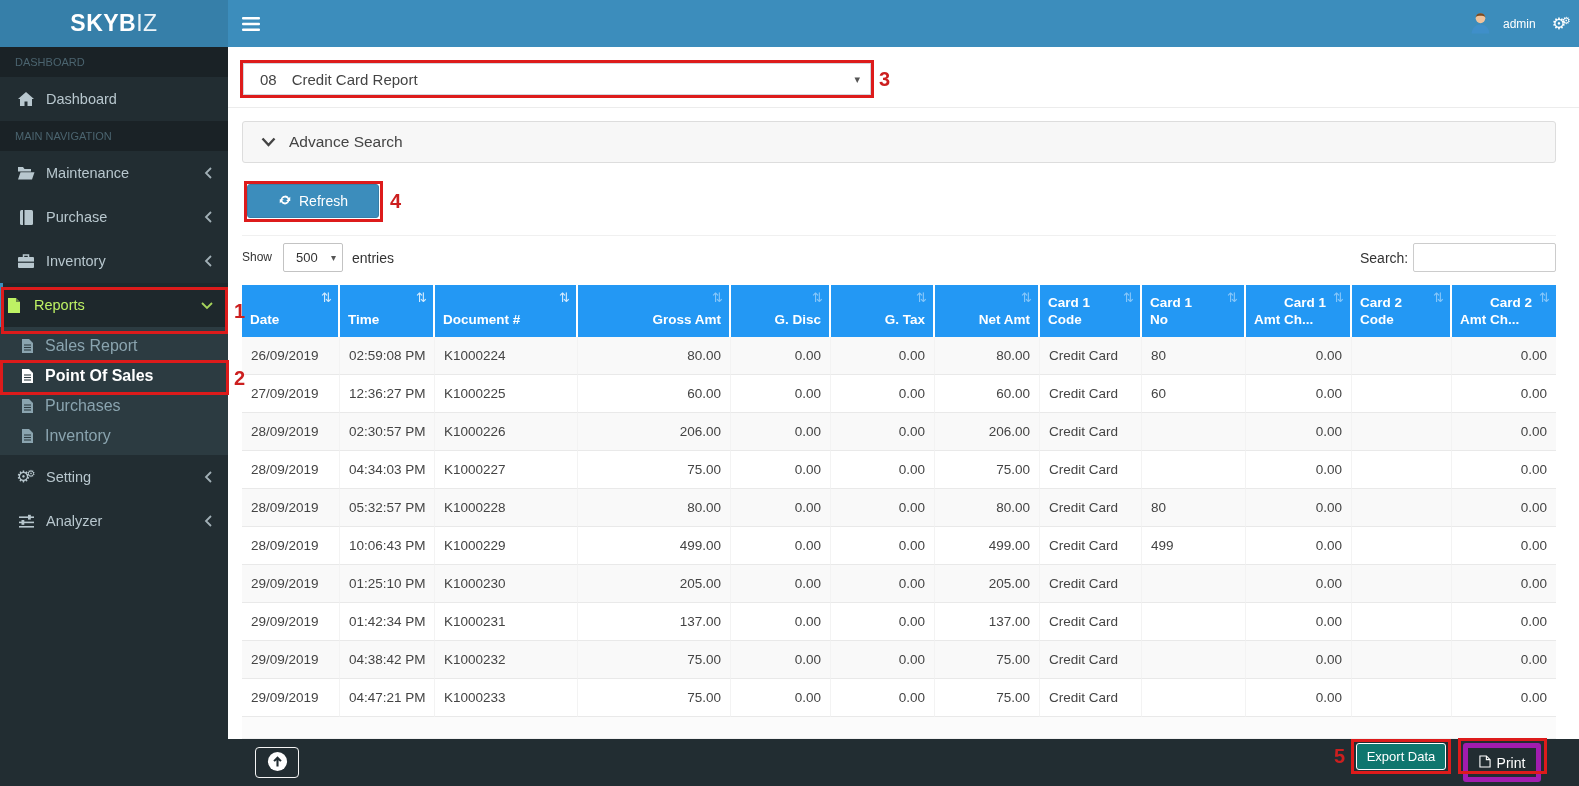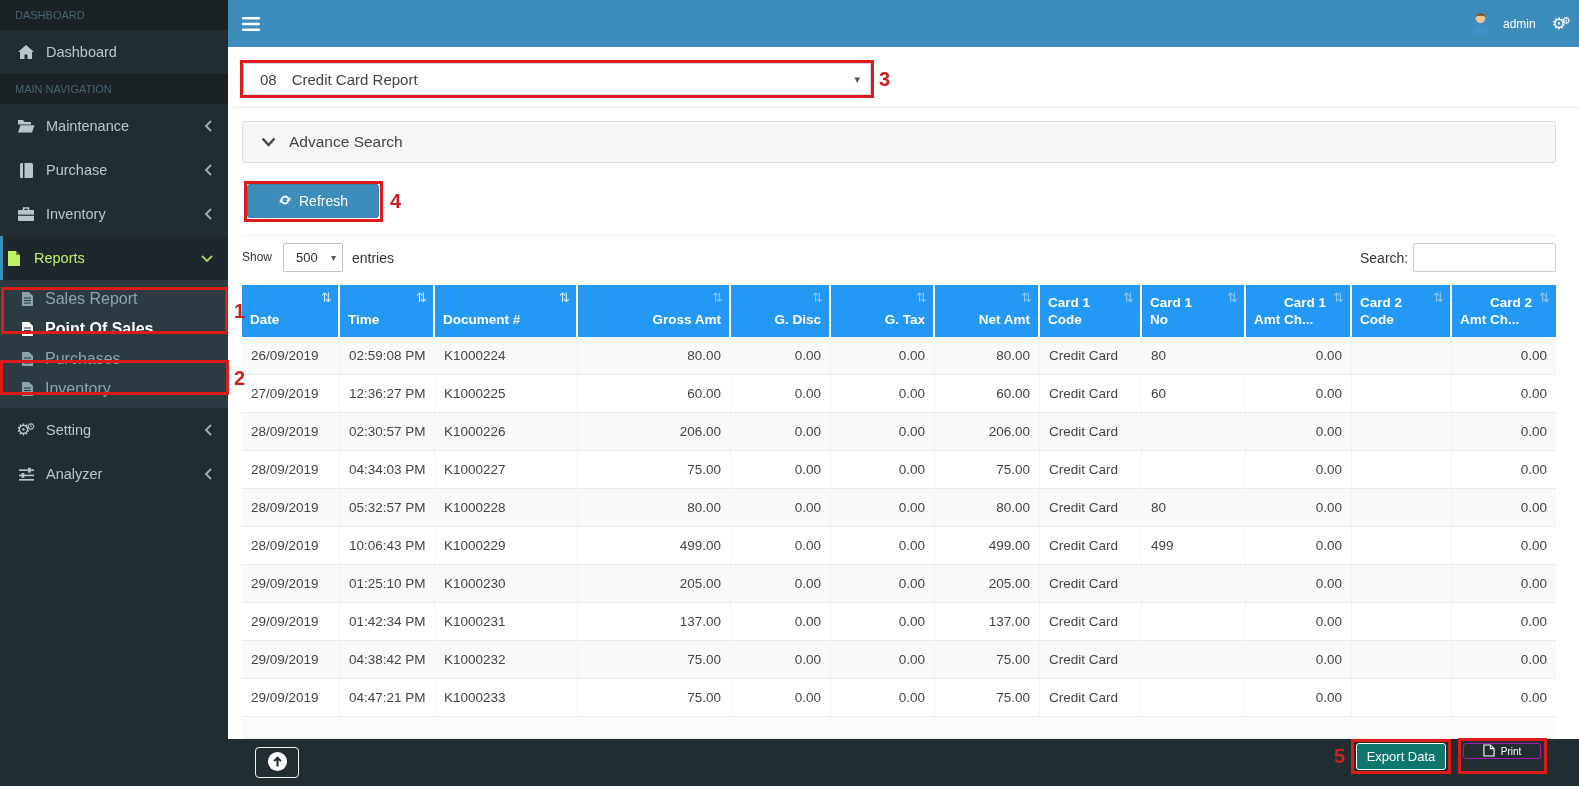--- a/index.html
+++ b/index.html
@@ -60,29 +60,33 @@
   th .sort.strong { color:rgba(255,255,255,.8); }
   tbody td { height:38px; padding:0 9px; font-size:13.5px; color:#444; border-bottom:1px solid #e9e9e9; border-right:1px solid #f3f3f3; background:#fff; white-space:nowrap; overflow:hidden; }
   tbody td:last-child { border-right:none; }
   tbody tr:nth-child(odd) td { background:#f9f9f9; }
   td.al { text-align:left; } td.ar { text-align:right; }
   .partial-row { width:1314px; height:22px; background:#fbfbfb; border-bottom:1px solid #f0f0f0; }
   
   .footer { position:absolute; left:228px; top:739px; width:1351px; height:47px; background:#222d32; z-index:2; }
   .btn-top { position:absolute; left:27px; top:8px; width:44px; height:31px; background:transparent; border:1px solid #f4f4f4; border-radius:4px; display:flex; align-items:center; justify-content:center; cursor:pointer; }
   .btn-export { position:absolute; left:1356px; top:743px; width:90px; height:27px; background:#0f766e; border:1px solid #fff; border-radius:3px; color:#fff; font-size:13px; font-family:inherit; cursor:pointer; z-index:3; }
-  .btn-print { position:absolute; left:1463px; top:743px; width:78px; height:16px; background:#222d32; border:1px solid #a21caf; border-radius:3px; color:#fff; font-size:10px; font-family:inherit; display:flex; align-items:center; justify-content:center; gap:6px; cursor:pointer; z-index:3; }
+  .btn-print { position:absolute; left:1463px; top:743px; width:78px; height:39px; background:#222d32; border:5px solid #a21caf; border-radius:3px; color:#fff; font-size:14px; font-family:inherit; display:flex; align-items:center; justify-content:center; gap:6px; cursor:pointer; z-index:3; }
   
   .ann-box { position:absolute; border:3px solid #dd1b1b; z-index:50; pointer-events:none; }
   .ann-num { position:absolute; color:#cc1f1f; font-size:20px; font-weight:bold; z-index:50; pointer-events:none; }
 </style>
 </head>
 <body>
 
 <div class="sidebar">
+  <div class="logo">
+    <span class="b">SKYB</span>
+      <span class="l">IZ</span>
+  </div>
   <div class="side-section">DASHBOARD</div>
   <div class="side-item">
     <span class="ico">
         <svg width="16" height="15" viewBox="0 0 16 15" fill="currentColor">
           <path d="M8 0L0 7h2v7h4.5v-4.5h3V14H14V7h2z"></path>
         </svg>
       </span>
     <span>Dashboard</span>
   </div>
   <div class="side-section">MAIN NAVIGATION</div>

